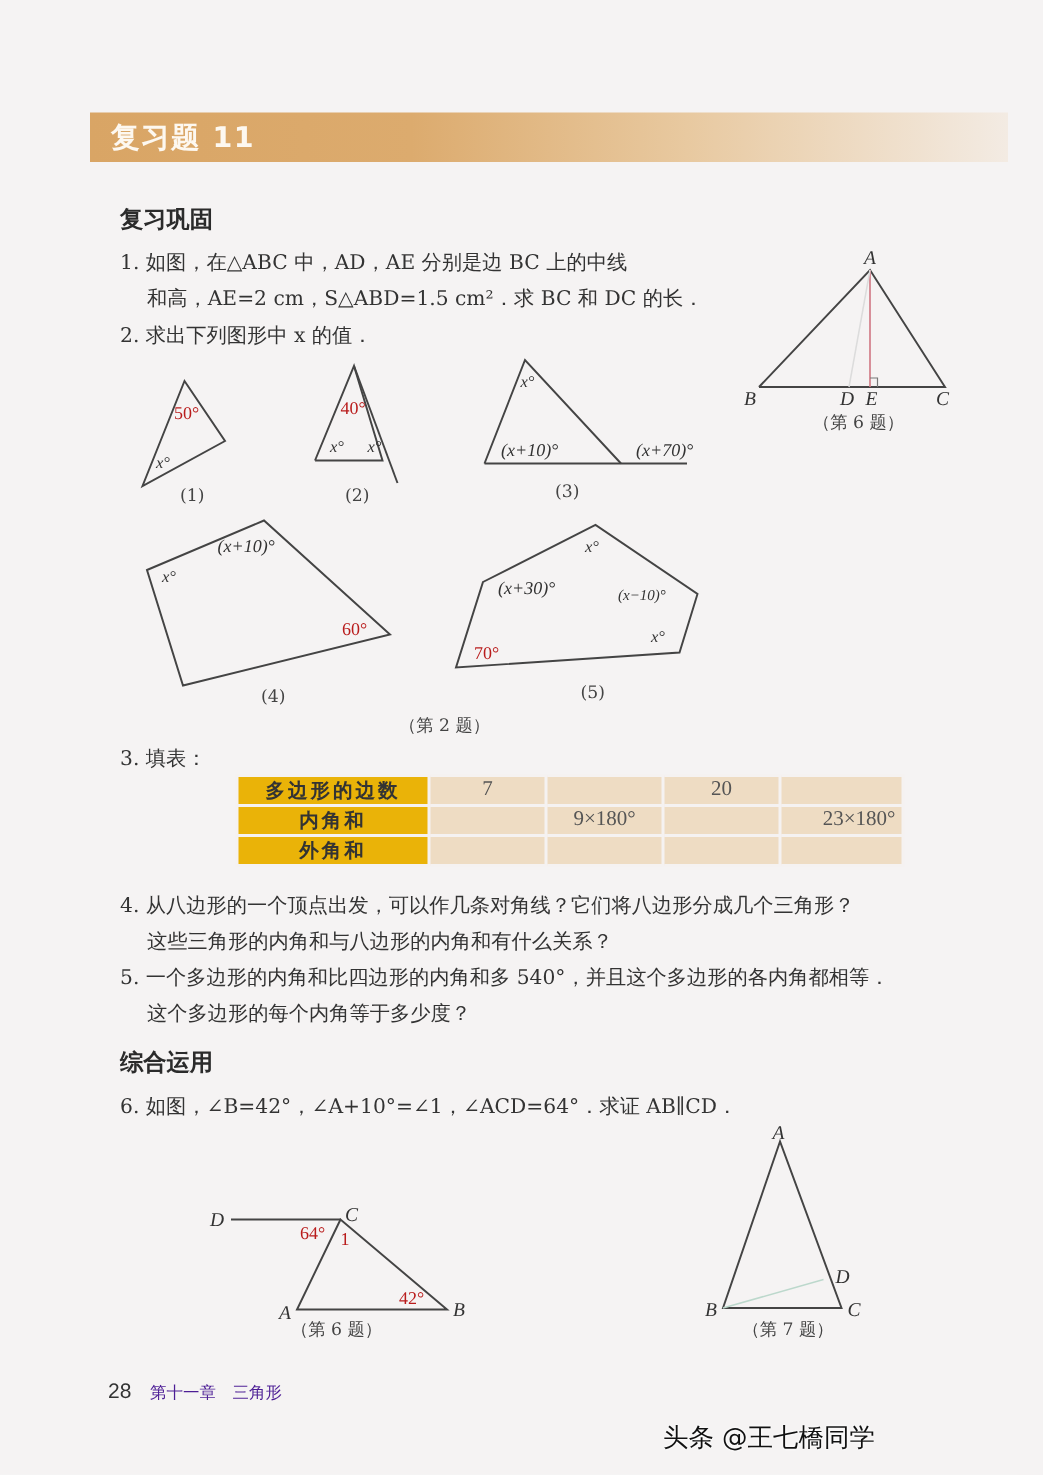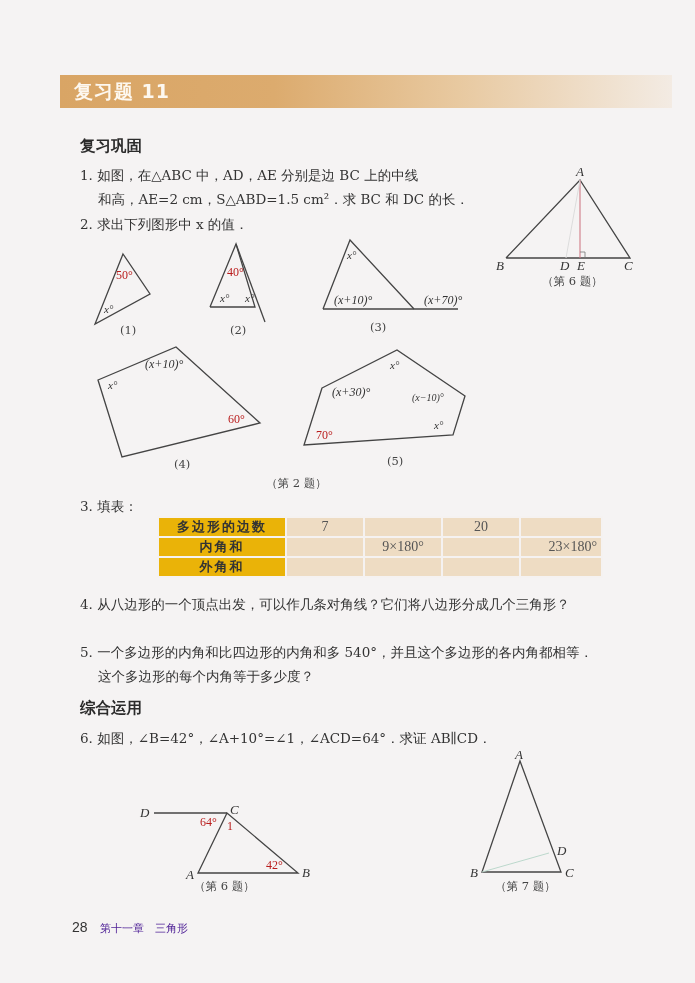--- a/index.html
+++ b/index.html
@@ -155,20 +155,21 @@
         <td class="cell"></td>
         <td class="cell"></td>
         <td class="cell"></td>
         <td class="cell"></td>
       </tr>
     </tbody>
       </table>
   </div>
 
   <div class="abs q" style="left:80px; top:592px;">4. 从八边形的一个顶点出发，可以作几条对角线？它们将八边形分成几个三角形？</div>
+  <div class="abs q" style="left:98px; top:616px;">这些三角形的内角和与八边形的内角和有什么关系？</div>
   <div class="abs q" style="left:80px; top:640px;">5. 一个多边形的内角和比四边形的内角和多 540°，并且这个多边形的各内角都相等．</div>
   <div class="abs q" style="left:98px; top:664px;">这个多边形的每个内角等于多少度？</div>
 
   <div class="abs section-title" style="left:80px; top:698px;">综合运用</div>
   <div class="abs q" style="left:80px; top:726px;">6. 如图，∠B=42°，∠A+10°=∠1，∠ACD=64°．求证 AB∥CD．</div>
 
   <div class="abs" style="left:130px; top:795px; width:200px; height:105px;">
     <svg width="200" height="105">
       <line x1="24" y1="18" x2="97" y2="18" stroke="#444" stroke-width="1.3"></line>
       <polygon points="97,18 68,78 168,78" fill="none" stroke="#444" stroke-width="1.3"></polygon>
@@ -190,13 +191,14 @@
     </svg>
     <span class="abs lbl" style="left:55px; top:2px;">A</span>
     <span class="abs lbl" style="left:97px; top:98px;">D</span>
     <span class="abs lbl" style="left:10px; top:120px;">B</span>
     <span class="abs lbl" style="left:105px; top:120px;">C</span>
     <span class="abs caption" style="left:35px; top:134px;">（第 7 题）</span>
   </div>
 
   <div class="abs footer-num" style="left:72px; top:919px;">28</div>
   <div class="abs footer-chap" style="left:100px; top:921px;">第十一章　三角形</div>
+  <div class="abs watermark" style="left:442px; top:947px;">头条 @王七橋同学</div>
 </div>
 
 </body></html>

